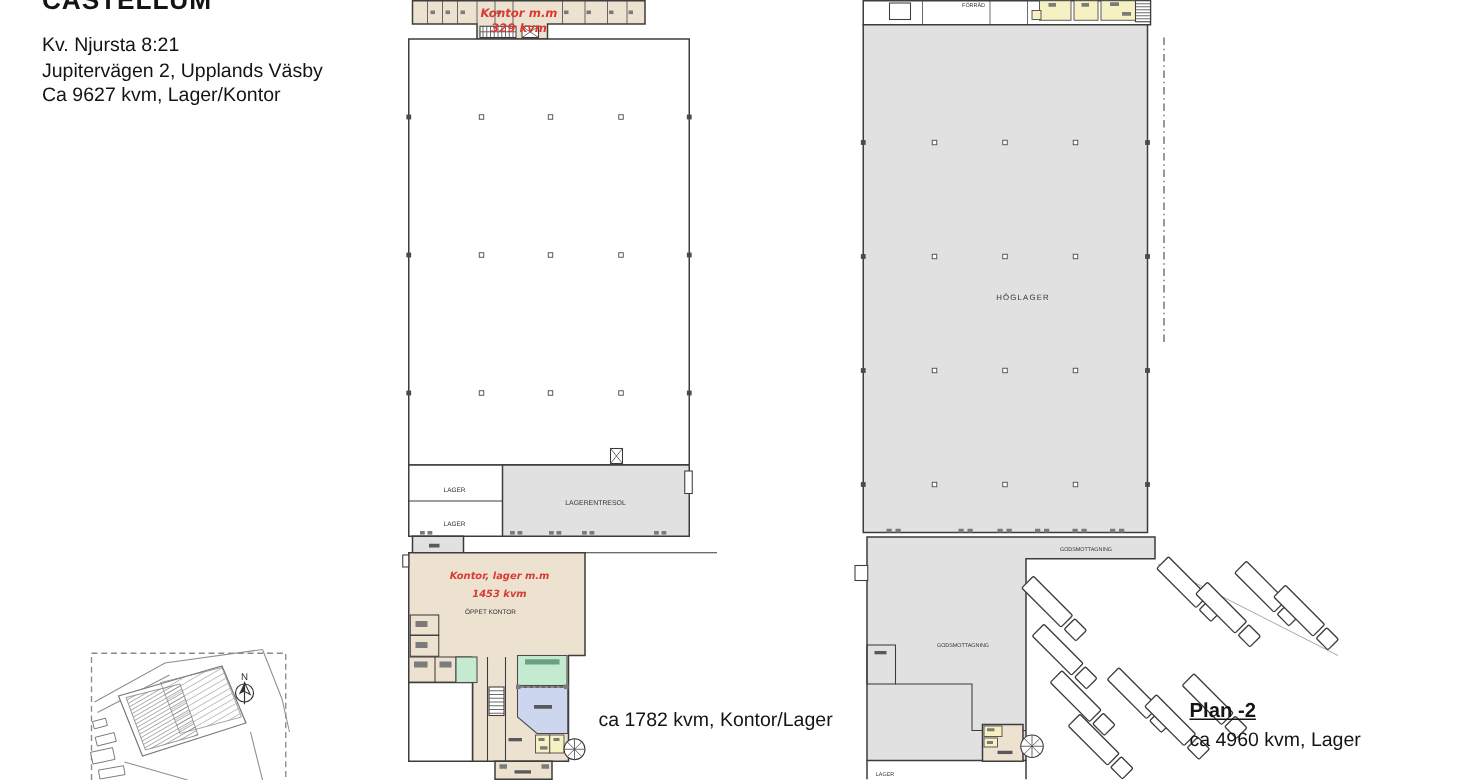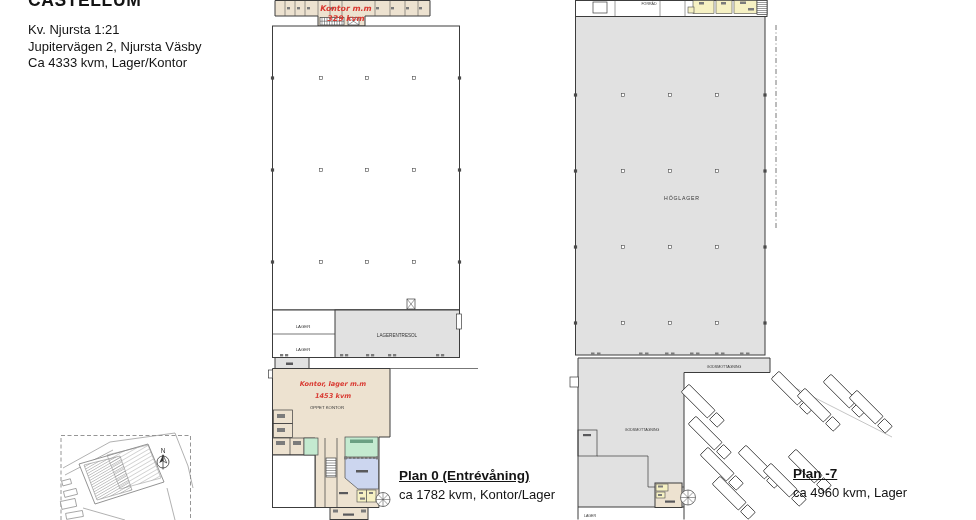--- a/index.html
+++ b/index.html
@@ -40,23 +40,23 @@
   .rednote{font-family:"DejaVu Sans",sans-serif;font-style:italic;font-weight:600;
            fill:#d93a32;text-anchor:middle;}
   .rn-lg{font-size:7.8px;}
   .rn-sm{font-size:6.6px;}
 </style>
 </head>
 <body>
 
 <div class="hdr">
   <div class="brand">CASTELLUM</div>
-  <div class="hline">Kv. Njursta 1:21</div>
-  <div class="hline">Jupitervägen 2, Njursta Väsby</div>
-  <div class="hline">Ca 4333 kvm, Lager/Kontor</div>
+  <div class="hline">Kv. Njursta 8:21</div>
+  <div class="hline">Jupitervägen 2, Upplands Väsby</div>
+  <div class="hline">Ca 9627 kvm, Lager/Kontor</div>
 </div>
 
 <svg id="plan0" width="230" height="520" viewBox="0 0 230 520">
   <defs>
     <g id="c0">
         <rect x="-1.5" y="-1.5" width="3" height="3" fill="#fff" stroke="#4a4a4a" stroke-width=".6"></rect>
       </g>
     <g id="tk">
         <rect x="-1.6" y="-1.6" width="3.2" height="3.2" fill="#4a4a4a"></rect>
       </g>
@@ -341,19 +341,18 @@
   <g>
     <text class="pl mid" x="108" y="25" font-size="6.5">N</text>
     <circle cx="108" cy="34" r="6" fill="none" stroke="#333" stroke-width=".8"></circle>
     <line x1="108" y1="26.5" x2="108" y2="41.5" stroke="#333" stroke-width=".8"></line>
     <path d="M108,27 L104.2,35 L108,33 Z" fill="#333"></path>
     <path d="M108,27 L111.8,35 L108,33 Z" fill="none" stroke="#333" stroke-width=".7"></path>
   </g>
 </svg>
 
 <div class="caption cap0">
-  <div class="cap-title">Plan 0 (Entrévåning)</div>
   <div class="cap-detail">ca 1782 kvm, Kontor/Lager</div>
 </div>
 <div class="caption capm1">
-  <div class="cap-title">Plan -7</div>
+  <div class="cap-title">Plan -2</div>
   <div class="cap-detail">ca 4960 kvm, Lager</div>
 </div>
 
 </body></html>

